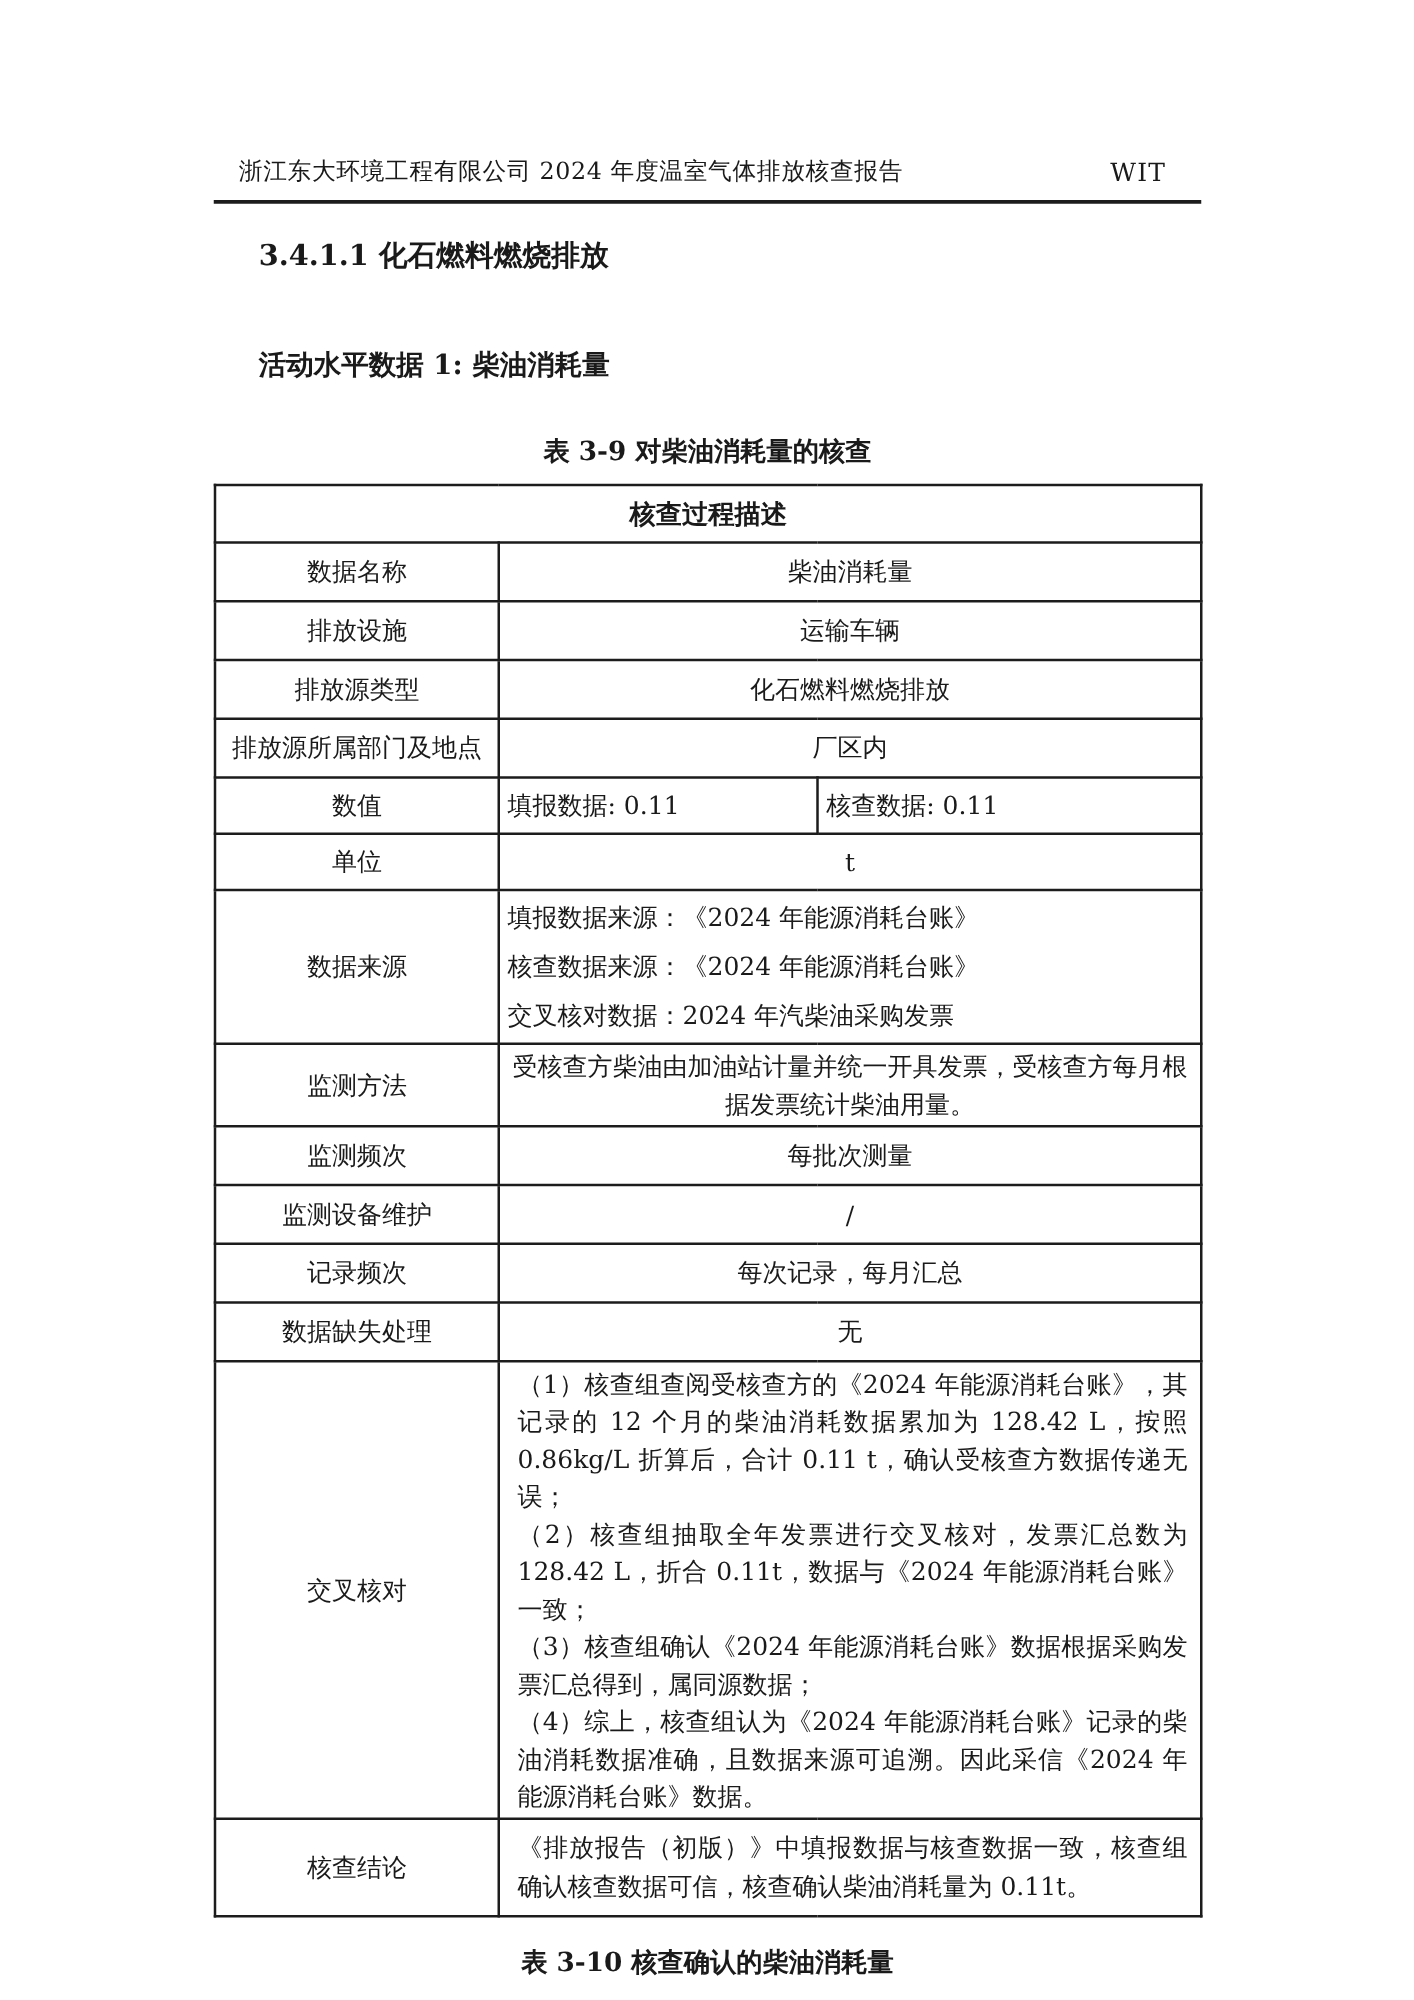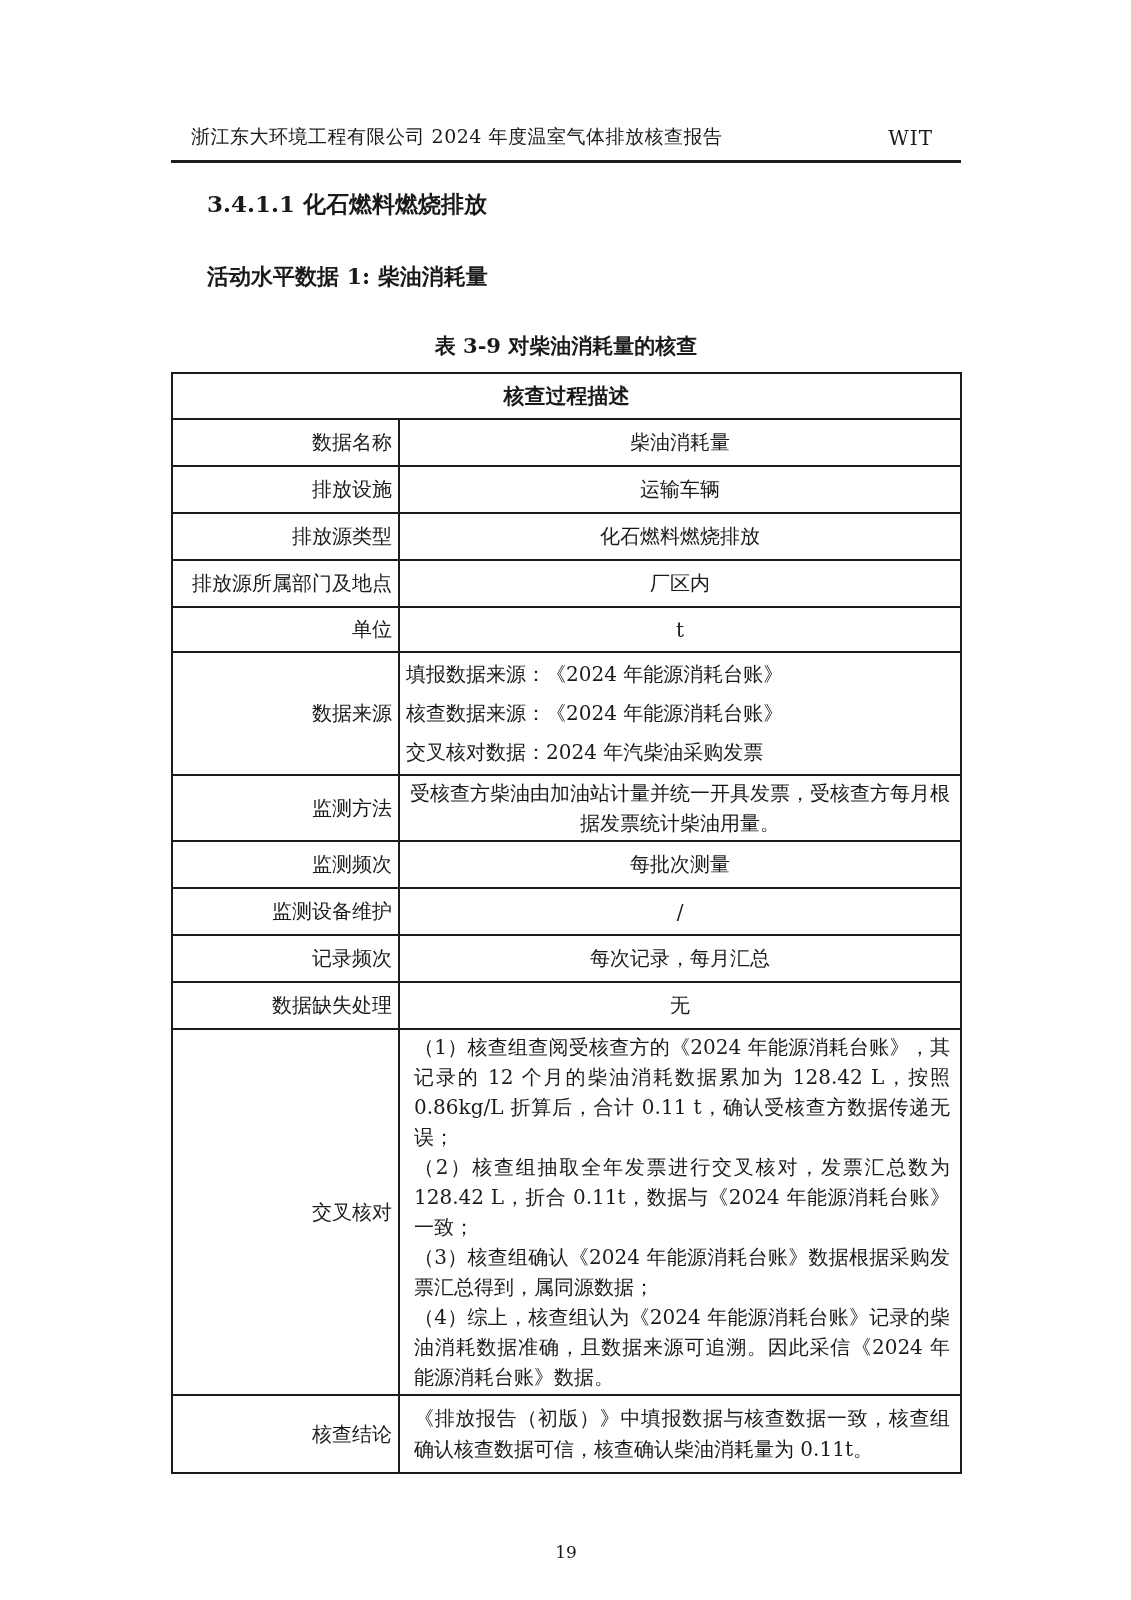--- a/index.html
+++ b/index.html
@@ -35,21 +35,21 @@
     letter-spacing: 1px;
     padding-right: 28px;
   }
   
   .sec-heading {
     margin: 26px 0 0 36px;
     font-size: 23px;
     font-weight: bold;
   }
   .act-heading {
-    margin: 42px 0 0 36px;
+    margin: 57px 0 0 36px;
     font-size: 22px;
     font-weight: bold;
   }
   .tbl-caption {
     margin-top: 40px;
     text-align: center;
     font-size: 21px;
     font-weight: bold;
   }
   .tbl-caption-2 {
@@ -65,21 +65,21 @@
     table-layout: fixed;
     width: 789px;
     font-size: 20px;
   }
   table.verify td {
     border: 2px solid #1c1c1c;
     padding: 2px 6px;
     vertical-align: middle;
   }
   td.lbl {
-    text-align: right;
+    text-align: center;
   }
   td.val-c {
     text-align: center;
   }
   td.val-l {
     text-align: left;
     padding-left: 20px;
     padding-right: 10px;
   }
   tr.r-head td {
@@ -144,20 +144,25 @@
       </tr>
       <tr class="r-simple">
         <td class="lbl">排放源类型</td>
         <td colspan="2" class="val-c">化石燃料燃烧排放</td>
       </tr>
       <tr class="r-simple">
         <td class="lbl">排放源所属部门及地点</td>
         <td colspan="2" class="val-c">厂区内</td>
       </tr>
       <tr class="r-num">
+        <td class="lbl">数值</td>
+        <td class="val-l">填报数据: 0.11</td>
+        <td class="val-l">核查数据: 0.11</td>
+      </tr>
+      <tr class="r-num">
         <td class="lbl">单位</td>
         <td colspan="2" class="val-c">t</td>
       </tr>
       <tr class="r-source">
         <td class="lbl">数据来源</td>
         <td colspan="2" class="val-l">
           <div class="src-line">填报数据来源：《2024 年能源消耗台账》</div>
           <div class="src-line">核查数据来源：《2024 年能源消耗台账》</div>
           <div class="src-line">交叉核对数据：2024 年汽柴油采购发票</div>
         </td>
@@ -195,16 +200,17 @@
       </tr>
       <tr class="r-concl">
         <td class="lbl">核查结论</td>
         <td colspan="2" class="val-l">
           <div class="concl-text">《排放报告（初版）》中填报数据与核查数据一致，核查组确认核查数据可信，核查确认柴油消耗量为 0.11t。</div>
         </td>
       </tr>
     </tbody>
   </table>
 
+  <div class="tbl-caption-2">表 3-10 核查确认的柴油消耗量</div>
 
   <div class="page-number">19</div>
 
 </div>
 
 </body></html>

